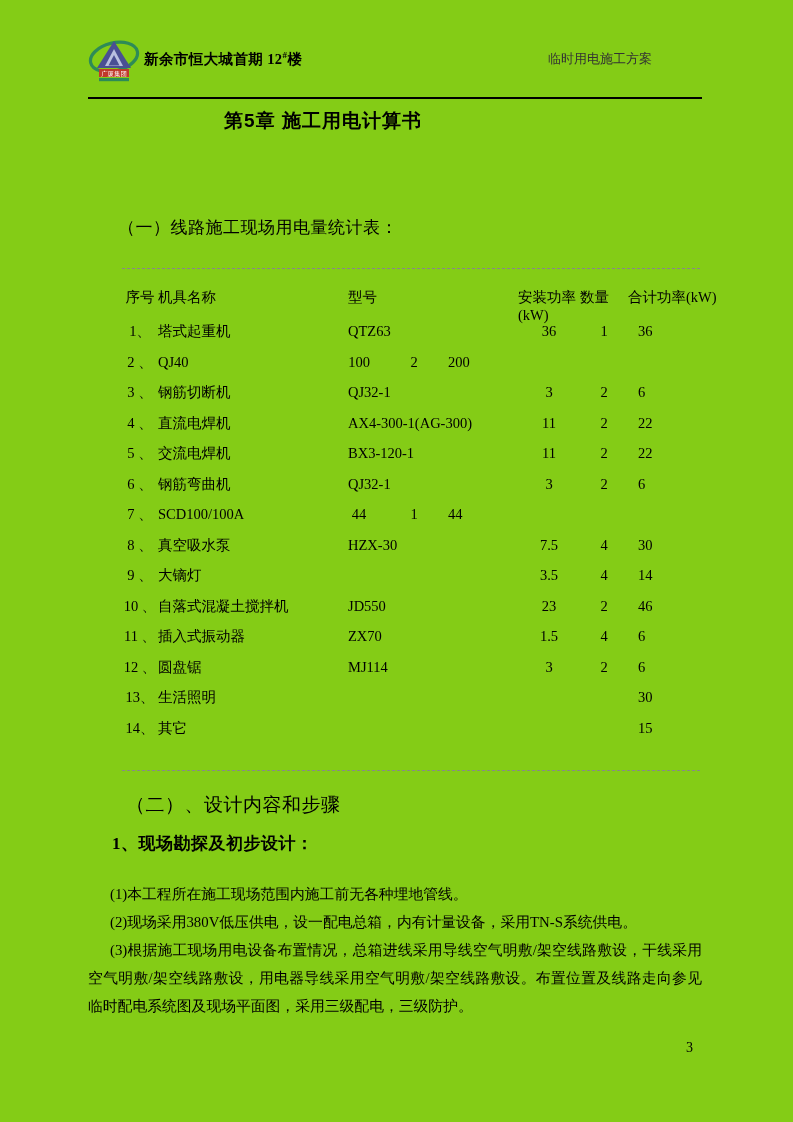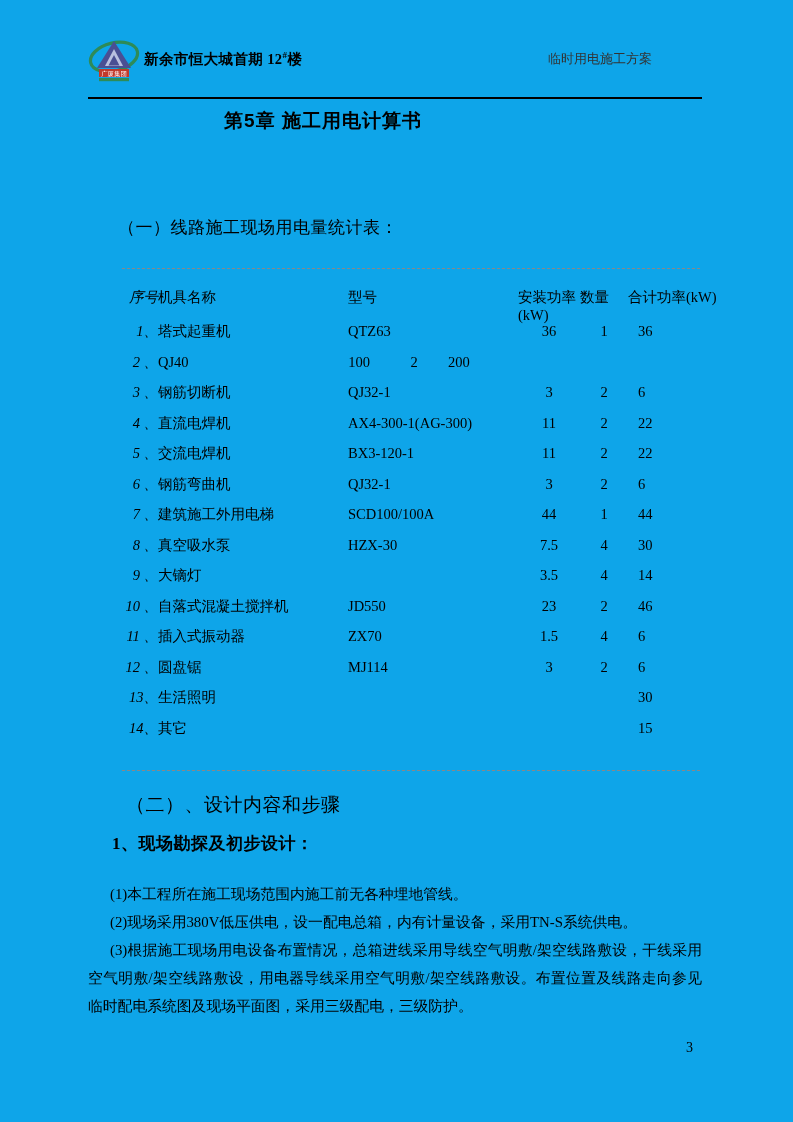--- a/index.html
+++ b/index.html
@@ -8,21 +8,21 @@
     background: #ffffff;
   }
   body {
     font-family: "Liberation Serif", "DejaVu Serif", serif;
     color: #000;
   }
   .page {
     position: relative;
     width: 793px;
     height: 1122px;
-    background: #0ea5e9;
+    background: #84cc16;
     overflow: hidden;
     box-sizing: border-box;
   }
 
   
   .doc-header {
     position: absolute;
     left: 88px;
     top: 34px;
     width: 614px;
@@ -115,21 +115,21 @@
     top: 288px;
     width: 590px;
     font-family: "Liberation Serif", "DejaVu Serif", serif;
     font-size: 14.5px;
   }
   .trow {
     display: flex;
     align-items: baseline;
     height: 30.5px;
   }
-  .c-idx   { width: 36px; flex: 0 0 36px; text-align: right; font-style: italic; }
+  .c-idx   { width: 36px; flex: 0 0 36px; text-align: center; }
   .c-name  { width: 190px; flex: 0 0 190px; text-align: left; }
   .c-model { width: 170px; flex: 0 0 170px; text-align: left; }
   .c-pow   { width: 62px; flex: 0 0 62px; text-align: center; }
   .c-qty   { width: 48px; flex: 0 0 48px; text-align: center; }
   .c-tot   { width: 70px; flex: 0 0 70px; text-align: left; padding-left: 10px; }
 
   .thead .c-idx   { width: 36px; flex: 0 0 36px; }
   .thead .c-name  { width: 190px; flex: 0 0 190px; font-family: Liberation Mono, monospace; }
   .thead .c-model { width: 170px; flex: 0 0 170px; }
   .thead .c-pow   { width: 62px; flex: 0 0 62px; text-align: left; }
@@ -255,21 +255,20 @@
         <div class="trow">
           <div class="c-idx">6 、</div>
           <div class="c-name">钢筋弯曲机</div>
           <div class="c-model">QJ32-1</div>
           <div class="c-pow">3</div>
           <div class="c-qty">2</div>
           <div class="c-tot">6</div>
         </div>
         <div class="trow">
           <div class="c-idx">7 、</div>
-          <div class="c-name">建筑施工外用电梯</div>
           <div class="c-model">SCD100/100A</div>
           <div class="c-pow">44</div>
           <div class="c-qty">1</div>
           <div class="c-tot">44</div>
         </div>
         <div class="trow">
           <div class="c-idx">8 、</div>
           <div class="c-name">真空吸水泵</div>
           <div class="c-model">HZX-30</div>
           <div class="c-pow">7.5</div>

